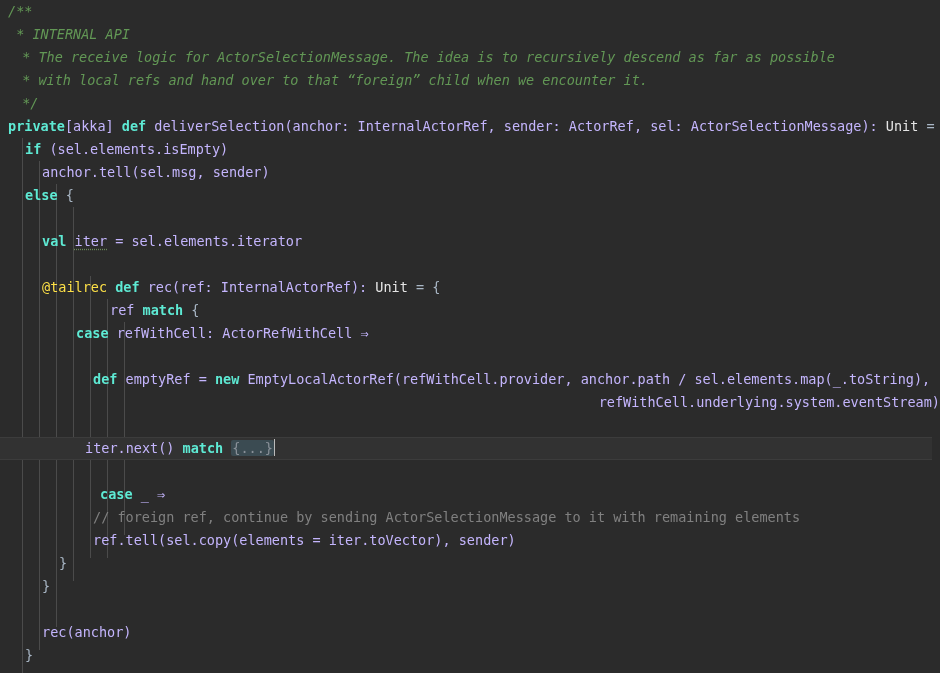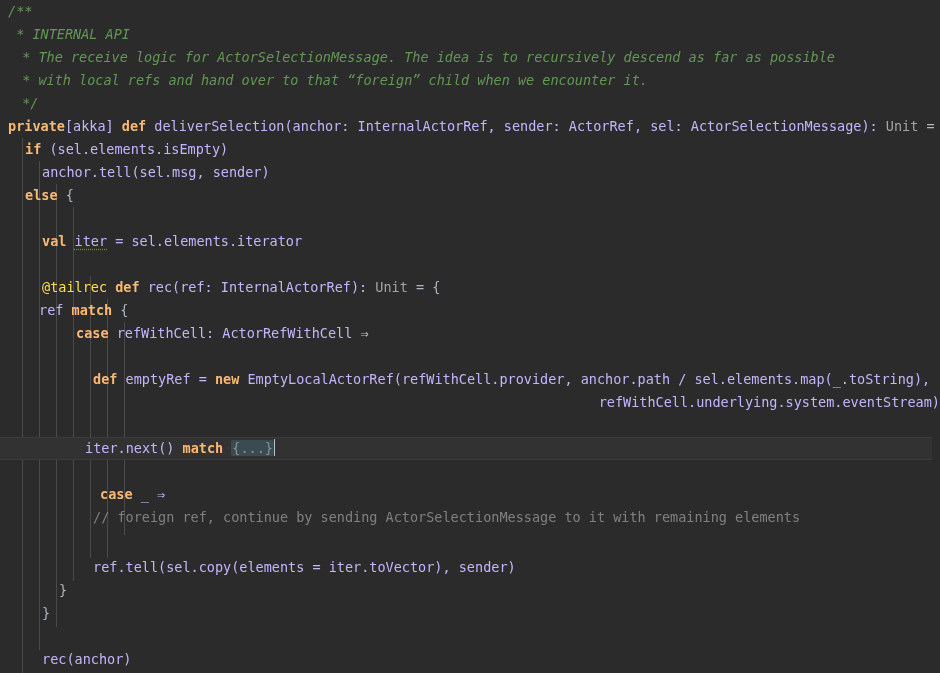--- a/index.html
+++ b/index.html
@@ -61,23 +61,23 @@
     border-top: 1px solid #3c3c3c;
     border-bottom: 1px solid #3c3c3c;
     height: 23px;
     line-height: 21px;
     margin-left: -8px;
     padding-left: 16px;
     width: 940px;
   }
 
   
-  .kw   { color: #fdba74; font-weight: bold; }
+  .kw   { color: #5eead4; font-weight: bold; }
   .id   { color: #c4b5fd; }
-  .unit { color: #a3a3a3; }
+  .unit { color: #e5e5e5; }
   .doc  { color: #629755; font-style: italic; }
   .cmt  { color: #808080; }
   .anno { color: #fde047; }
   .punc { color: #a9b7c6; }
   .typo { text-decoration: underline; text-decoration-style: dotted; text-decoration-color: #6a8759; text-underline-offset: 3px; }
 
   .fold {
     background: #3b4b52;
     color: #8a9199;
     border-radius: 2px;
@@ -129,41 +129,41 @@
     <div class="line" style="padding-left:25px;"><span class="kw">else</span><span class="punc"> {</span></div>
 
     <div class="line"></div>
 
     <div class="line" style="padding-left:42px;"><span class="kw">val</span><span class="id"> </span><span class="id typo">iter</span><span class="id"> = sel.elements.iterator</span></div>
 
     <div class="line"></div>
 
     <div class="line" style="padding-left:42px;"><span class="anno">@tailrec</span><span class="id"> </span><span class="kw">def</span><span class="id"> rec(ref: InternalActorRef): </span><span class="unit">Unit</span><span class="punc"> = {</span></div>
 
-    <div class="line" style="padding-left:39px;"><span class="id">ref </span><span class="kw">match</span><span class="punc"> {</span></div>
+    <div class="line" style="padding-left:66px;margin-left:44px;"><span class="id">ref </span><span class="kw">match</span><span class="punc"> {</span></div>
 
     <div class="line" style="padding-left:76px;"><span class="kw">case</span><span class="id"> refWithCell: ActorRefWithCell ⇒</span></div>
 
     <div class="line"></div>
 
     <div class="line" style="padding-left:93px;"><span class="kw">def</span><span class="id"> emptyRef = </span><span class="kw">new</span><span class="id"> EmptyLocalActorRef(refWithCell.provider, anchor.path / sel.elements.map(_.toString),</span></div>
 
     <div class="line" style="padding-left:102px;text-align:right;"><span class="id">refWithCell.underlying.system.eventStream)</span></div>
 
     <div class="line"></div>
 
     <div class="line current"><span style="display:inline-block;width:77px;"></span><span class="id">iter.next() </span><span class="kw">match</span><span class="id"> </span><span class="fold">{...}</span><span class="caret"></span></div>
 
     <div class="line"></div>
 
     <div class="line" style="padding-left:76px;margin-left:24px;"><span class="kw">case</span><span class="id"> _ ⇒</span></div>
 
     <div class="line" style="padding-left:93px;"><span class="cmt">// foreign ref, continue by sending ActorSelectionMessage to it with remaining elements</span></div>
 
-    <div class="line" style="padding-left:93px;margin-top:27px;"><span class="id">ref.tell(sel.copy(elements = iter.toVector), sender)</span></div>
+    <div class="line" style="padding-left:93px;"><span class="id">ref.tell(sel.copy(elements = iter.toVector), sender)</span></div>
 
     <div class="line" style="padding-left:59px;"><span class="punc">}</span></div>
 
     <div class="line" style="padding-left:42px;"><span class="punc">}</span></div>
 
     <div class="line"></div>
 
     <div class="line" style="padding-left:42px;"><span class="id">rec(anchor)</span></div>
 
     <div class="line" style="padding-left:25px;"><span class="punc">}</span></div>

